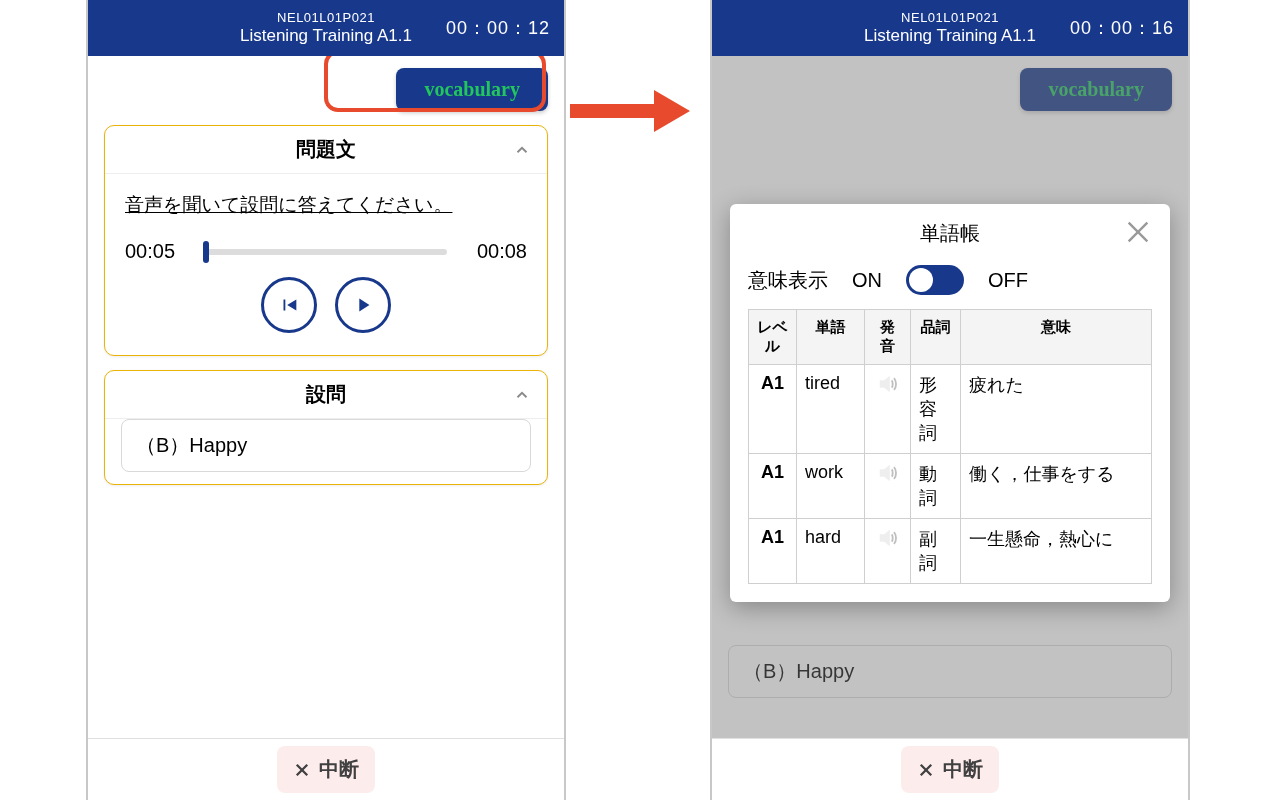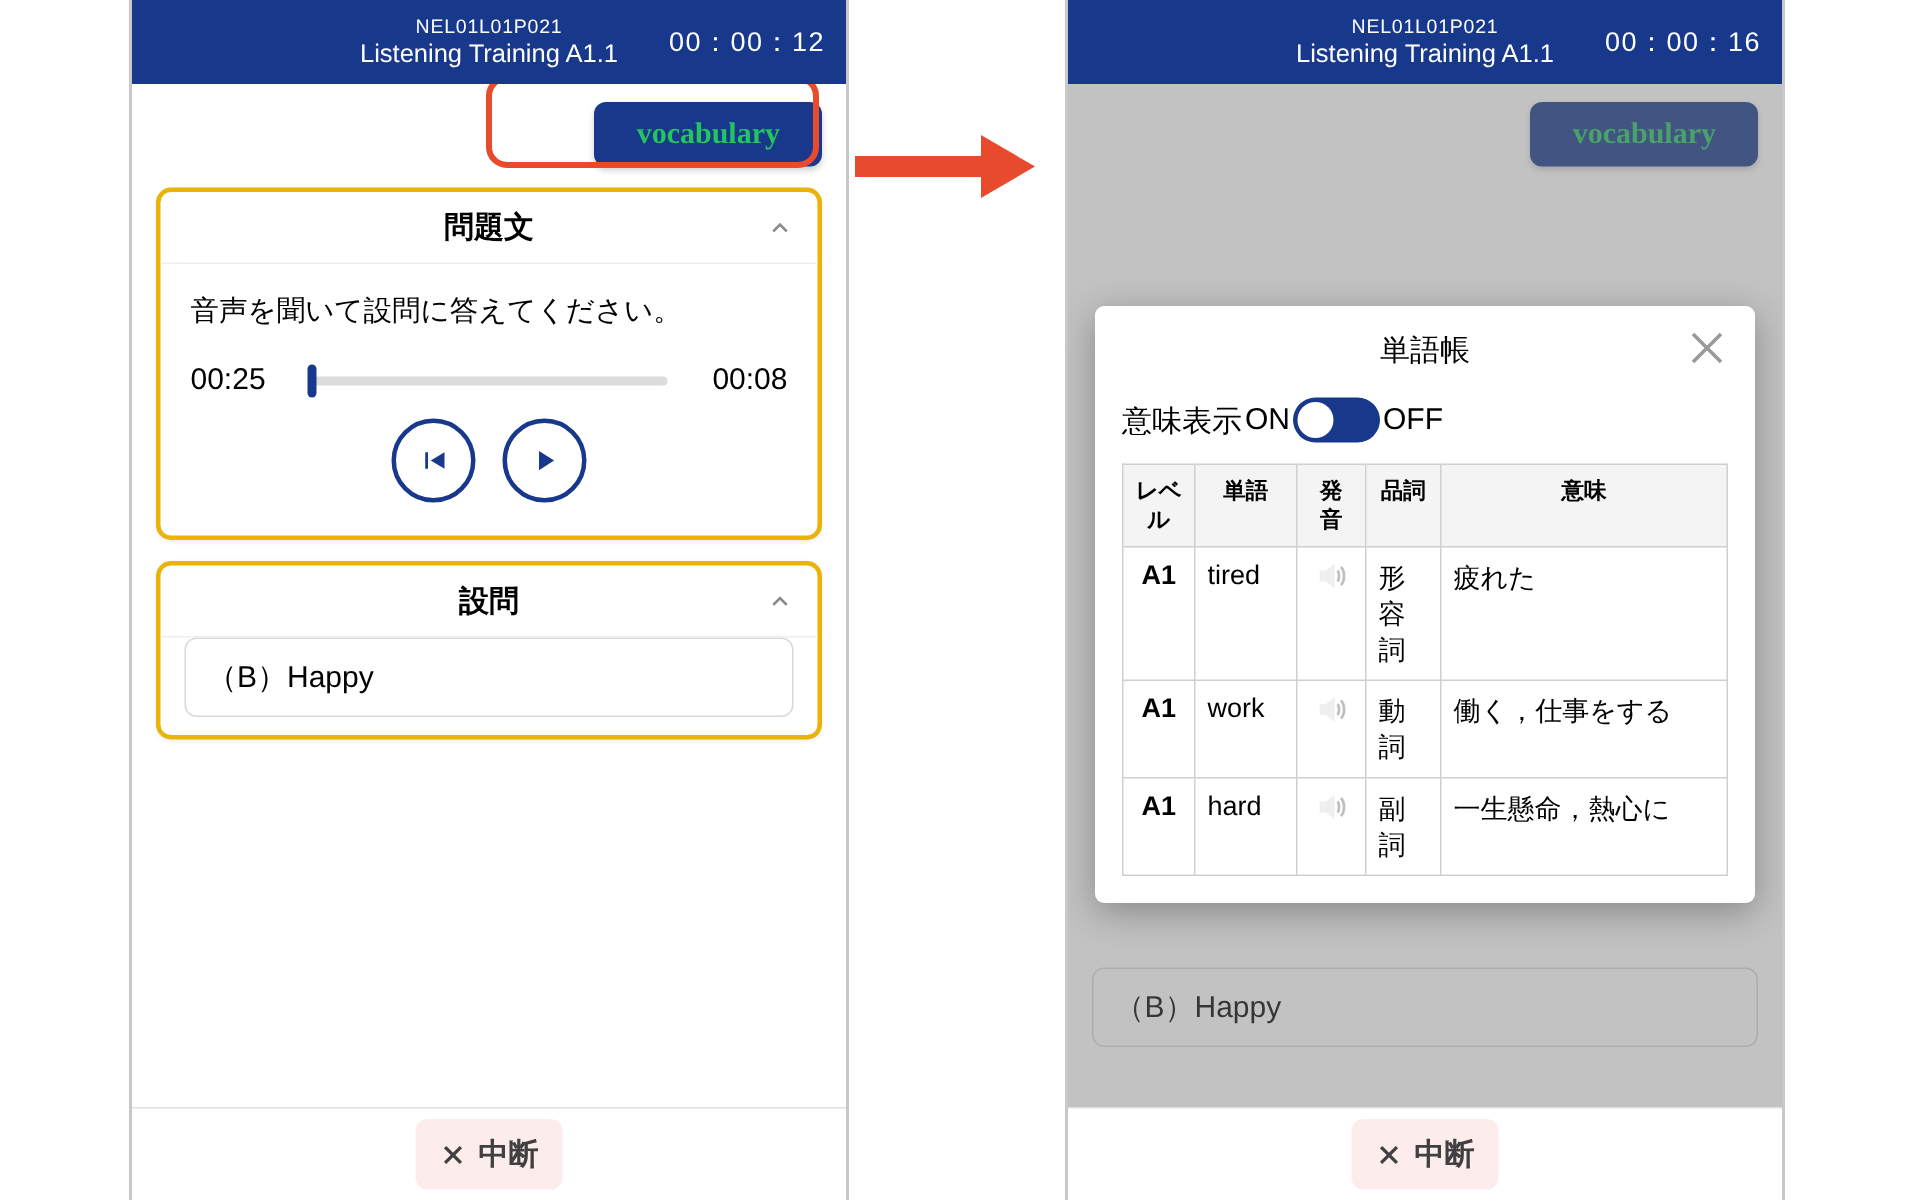--- a/index.html
+++ b/index.html
@@ -53,35 +53,35 @@
   .vocab-btn-row { display:flex; justify-content:flex-end; margin-bottom:14px; }
   .vocab-btn {
     background:#17388b; color:#22c55e; border:none; border-radius:8px;
     padding:10px 28px; font-size:20px; font-weight:bold;
     font-family:"Comic Sans MS",cursive; box-shadow:0 2px 4px rgba(0,0,0,.2);
     cursor:pointer;
   }
   .vocab-btn.dim { filter:none; }
 
   .card {
-    background:#fff; border:3px solid #eab308; border-radius:10px;
+    background:#fff; border:1px solid #eab308; border-radius:10px;
     box-shadow:0 1px 3px rgba(0,0,0,.08);
     margin-bottom:14px;
   }
   .card-head {
     display:flex; align-items:center; justify-content:center;
     height:48px; position:relative; border-bottom:1px solid #eee;
     font-size:20px; font-weight:600;
   }
   .chev {
     position:absolute; right:16px; top:50%; transform:translateY(-50%);
     width:18px; height:18px; color:#8a8a8a;
   }
   .card-body { padding:18px 20px 22px 20px; }
-  .instruction { font-size:19px; margin-bottom:22px; }
+  .instruction { font-size:19px; margin-bottom:22px;text-decoration:underline; }
   .audio-row { display:flex; align-items:center; gap:10px; margin-bottom:14px; }
   .audio-time { font-size:20px; width:70px; }
   .audio-time.right-t { text-align:right; }
   .track {
     flex:1; height:6px; background:#dcdcdc; border-radius:3px; position:relative;
   }
   .thumb {
     position:absolute; left:0; top:50%; transform:translate(-2px,-50%);
     width:6px; height:22px; background:#17388b; border-radius:3px;
   }
@@ -132,21 +132,21 @@
     background:#fff; border-radius:6px;
     box-shadow:0 6px 24px rgba(0,0,0,.3);
     padding:16px 18px 18px 18px;
   }
   .modal-title-row { position:relative; text-align:center; margin-bottom:18px; }
   .modal-title { font-size:20px; }
   .modal-close {
     position:absolute; right:0; top:-2px; width:28px; height:28px;
     cursor:pointer; color:#999;
   }
-  .toggle-row { display:flex; align-items:center; gap:2px; font-size:20px; margin-bottom:14px; }
+  .toggle-row { display:flex; align-items:center; gap:24px; font-size:20px; margin-bottom:14px; }
   .toggle {
     width:58px; height:30px; background:#17388b; border-radius:15px;
     position:relative; cursor:pointer;
   }
   .toggle .knob {
     position:absolute; left:3px; top:3px; width:24px; height:24px;
     background:#fff; border-radius:50%;
   }
 
   table.vocab {
@@ -183,21 +183,21 @@
     <div class="card">
       <div class="card-head">
         <span>問題文</span>
         <svg class="chev" viewBox="0 0 24 24" fill="none" stroke="currentColor" stroke-width="2.5">
             <polyline points="6 15 12 9 18 15"></polyline>
           </svg>
       </div>
       <div class="card-body">
         <div class="instruction">音声を聞いて設問に答えてください。</div>
         <div class="audio-row">
-          <div class="audio-time">00:25</div>
+          <div class="audio-time">00:05</div>
           <div class="track">
             <div class="thumb"></div>
           </div>
           <div class="audio-time right-t">00:08</div>
         </div>
         <div class="audio-controls">
           <div class="round-btn">
             <svg width="22" height="22" viewBox="0 0 24 24" fill="currentColor">
                 <path d="M6 6h2v12H6zM20 6v12l-10-6z"></path>
               </svg>

